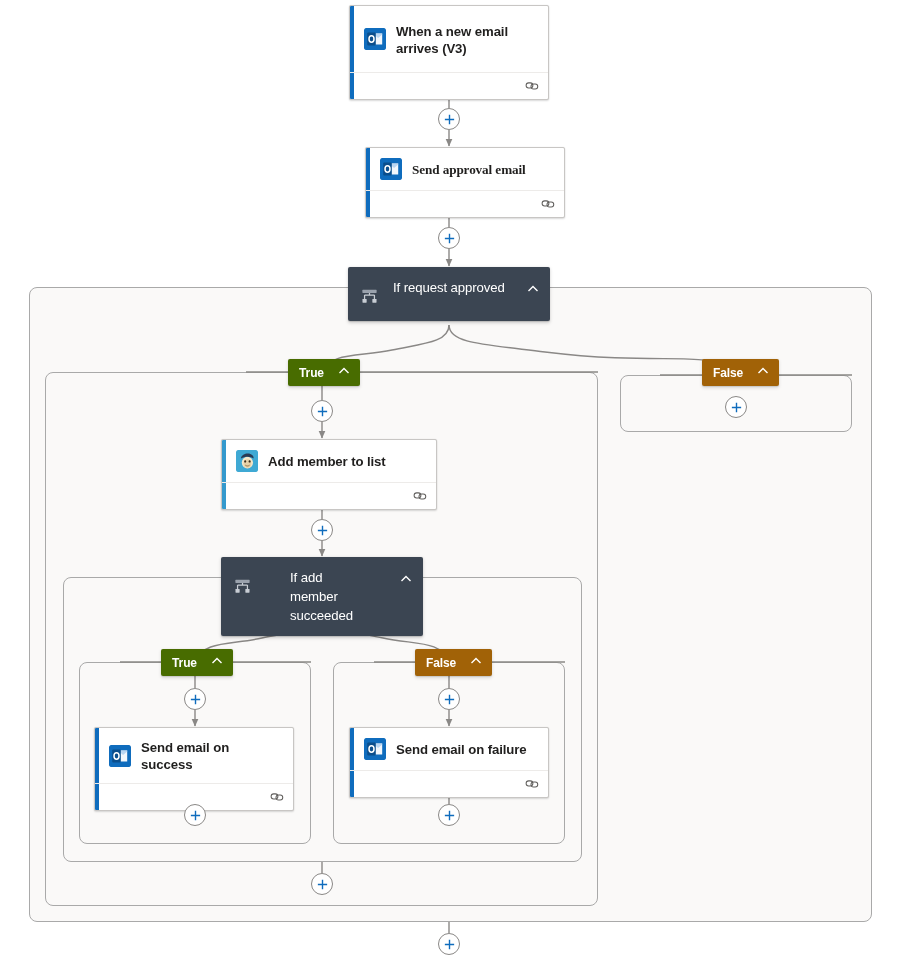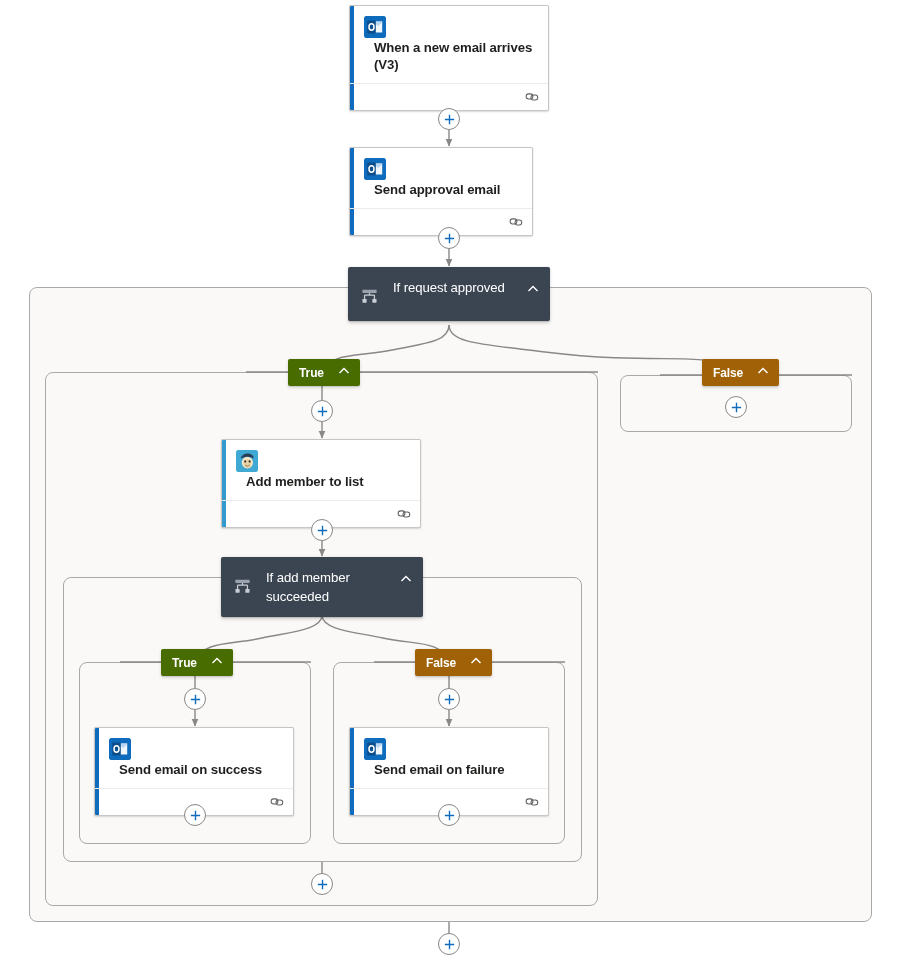--- a/index.html
+++ b/index.html
@@ -49,25 +49,24 @@
     box-shadow: 0 1px 2px rgba(0,0,0,0.14), 0 0 1px rgba(0,0,0,0.12);
     overflow: hidden;
   }
   .card .accent {
     position: absolute;
     left: 0; top: 0; bottom: 0;
     width: 4px;
   }
   .card .card-head {
     display: flex;
-    align-items: flex-start;
+    align-items: center;
     padding: 10px 10px 10px 14px;
     min-height: 40px;
     box-sizing: border-box;
-    flex-direction: column;
   }
   .card .card-title {
     font-size: 13.2px;
     font-weight: 600;
     color: #201f1e;
     line-height: 17px;
     margin-left: 10px;
     padding-top: 1px;
     letter-spacing: -0.1px;
   }
@@ -243,21 +242,21 @@
     <div class="card-foot">
       <span class="link-icon">
         <svg width="15" height="15" viewBox="0 0 16 16" fill="none" stroke="#605e5c" stroke-width="1.1">
           <rect x="1.2" y="5.2" width="7.2" height="5.4" rx="2.7"></rect>
           <rect x="6.4" y="6.4" width="7.2" height="5.4" rx="2.7"></rect>
         </svg>
       </span>
     </div>
   </div>
 
-  <div class="card" style="left:349px; top:147px; width:184px;">
+  <div class="card" style="left:365px; top:147px; width:200px;font-family:Liberation Serif, serif;">
     <div class="accent" style="background:#0f6cbd;"></div>
     <div class="card-head">
       <span>
         <svg class="app-icon" viewBox="0 0 22 22">
           <rect width="22" height="22" rx="1.5" fill="#0f6cbd"></rect>
           <rect x="10" y="5.5" width="8.2" height="11" fill="#ffffff" opacity="0.95"></rect>
           <path d="M10 6.6 L14.1 10 L18.2 6.6 L18.2 5.5 L10 5.5 Z" fill="#b9d6f2"></path>
           <rect x="3.2" y="4.4" width="8.6" height="13.2" rx="1.1" fill="#0a4e8c"></rect>
           <ellipse cx="7.5" cy="11" rx="2.5" ry="3.2" fill="none" stroke="#ffffff" stroke-width="1.5"></ellipse>
         </svg>
@@ -302,21 +301,21 @@
 
   <div class="branch-badge badge-false" style="left:702px; top:359px;">
     <span class="bb-label">False</span>
     <span class="chev">
       <svg width="14" height="14" viewBox="0 0 14 14" fill="none" stroke="#ffffff" stroke-width="1.4">
         <path d="M2.5 9 L7 4.6 L11.5 9"></path>
       </svg>
     </span>
   </div>
 
-  <div class="card" style="left:221px; top:439px; width:200px;">
+  <div class="card" style="left:221px; top:439px; width:216px;">
     <div class="accent" style="background:#3499cd;"></div>
     <div class="card-head">
       <span>
         <svg class="app-icon" viewBox="0 0 22 22">
           <rect width="22" height="22" rx="1.5" fill="#3fa9d4"></rect>
           <ellipse cx="11.4" cy="12.6" rx="5.6" ry="5.9" fill="#f6e7c9"></ellipse>
           <ellipse cx="11.4" cy="13.6" rx="3.9" ry="4.3" fill="#e8d2a8"></ellipse>
           <path d="M4.9 8.4 C5.6 4.6, 10.4 2.6, 14.4 3.9 C17.3 4.9, 18.1 7.0, 17.4 8.6 C15.4 7.0, 12.0 6.2, 9.0 7.1 C7.2 7.6, 5.8 8.0, 4.9 8.4 Z" fill="#2a3b55"></path>
           <ellipse cx="9.2" cy="11.4" rx="1.0" ry="1.2" fill="#3b2b1a"></ellipse>
           <ellipse cx="13.6" cy="11.4" rx="1.0" ry="1.2" fill="#3b2b1a"></ellipse>
@@ -328,21 +327,21 @@
     <div class="card-foot">
       <span class="link-icon">
         <svg width="15" height="15" viewBox="0 0 16 16" fill="none" stroke="#605e5c" stroke-width="1.1">
           <rect x="1.2" y="5.2" width="7.2" height="5.4" rx="2.7"></rect>
           <rect x="6.4" y="6.4" width="7.2" height="5.4" rx="2.7"></rect>
         </svg>
       </span>
     </div>
   </div>
 
-  <div class="cond-head" style="left:221px; top:557px;">
+  <div class="cond-head" style="left:221px; top:557px;gap:24px;">
     <span class="cond-icon">
       <svg width="19" height="19" viewBox="0 0 20 20" fill="none" stroke="#c8cdd4" stroke-width="1.3">
         <rect x="2.5" y="3" width="15" height="3.2" rx="0.6" fill="#9aa2ad" stroke="none"></rect>
         <path d="M10 6.2 L10 8.5 M4.8 8.5 L15.2 8.5 M4.8 8.5 L4.8 12.5 M15.2 8.5 L15.2 12.5"></path>
         <rect x="2.6" y="12.7" width="4.4" height="3.8" rx="0.5" fill="#c8cdd4" stroke="none"></rect>
         <rect x="13" y="12.7" width="4.4" height="3.8" rx="0.5" fill="#c8cdd4" stroke="none"></rect>
       </svg>
     </span>
     <span class="cond-title">If add member succeeded</span>
     <span class="chev">

